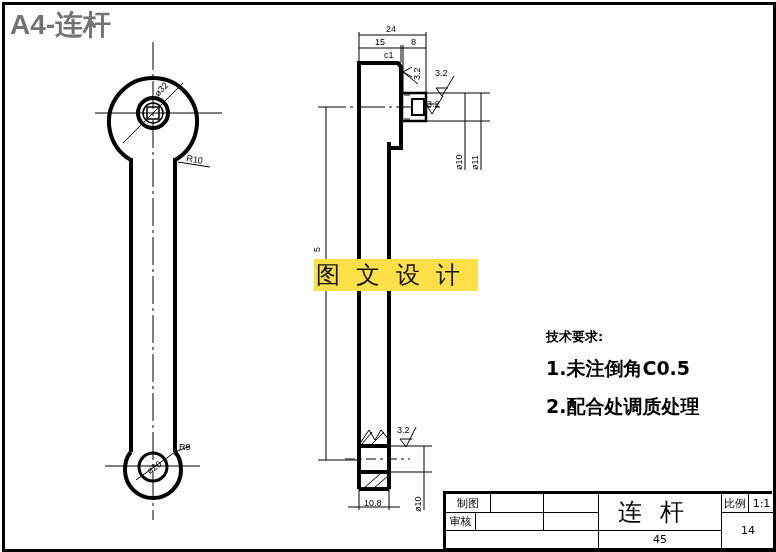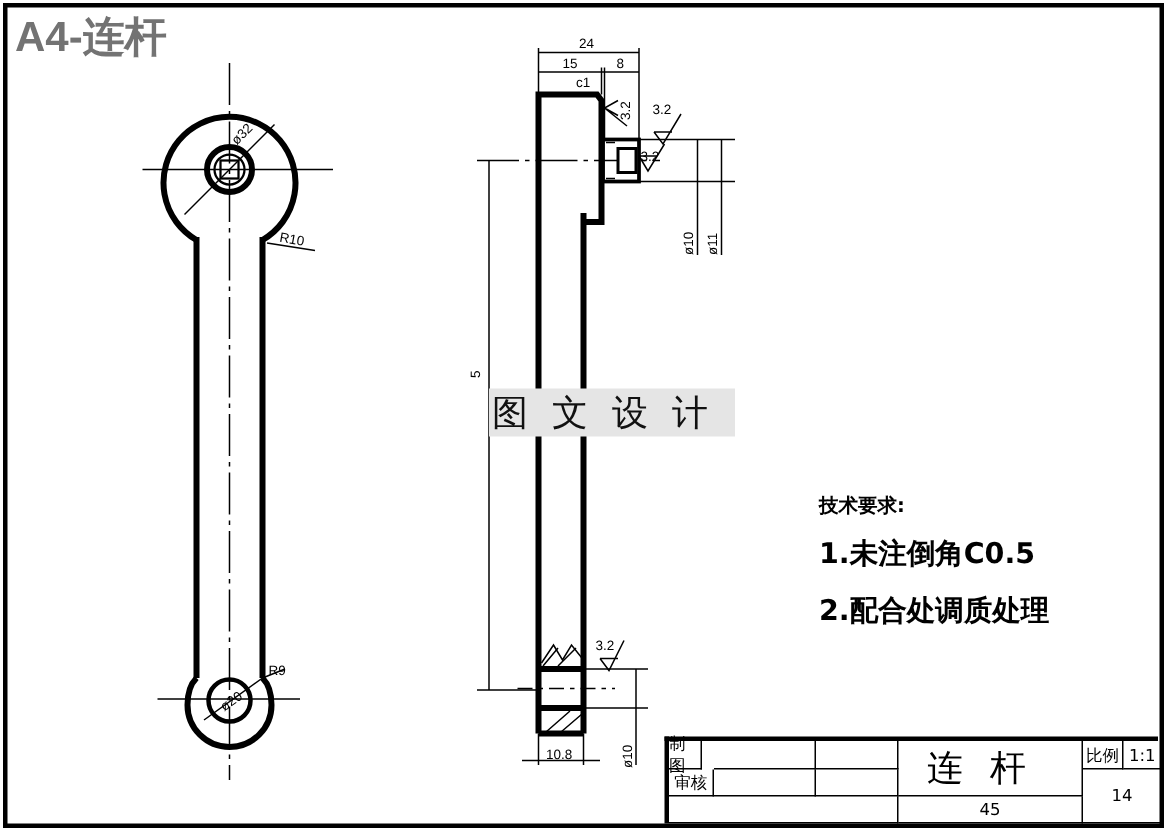--- a/index.html
+++ b/index.html
@@ -1,21 +1,21 @@
 <!DOCTYPE html>
 <html><head>
 <meta charset="utf-8">
 <style>
   html, body { margin:0; padding:0; background:#ffffff; }
   body { width:776px; height:552px; position:relative; overflow:hidden; font-family:"DejaVu Sans", sans-serif; }
   .frame { position:absolute; left:2px; top:2px; width:768px; height:544px; border:3px solid #000; box-sizing:content-box; }
   .sheet-title { position:absolute; left:10px; top:6px; color:#737373; font-family:"Liberation Sans", sans-serif; font-size:28px; font-weight:bold; letter-spacing:0px; }
   svg.drawing { position:absolute; left:0; top:0; }
   .dim { font-family:"Liberation Sans", sans-serif; font-size:9px; fill:#000; }
-  .watermark { position:absolute; left:326px; top:259px; font-family:"DejaVu Serif", serif; font-size:24px; letter-spacing:16px; color:#111; background:#e5e5e5; padding:0 2px; }
+  .watermark { position:absolute; left:314px; top:259px; font-family:"DejaVu Serif", serif; font-size:24px; letter-spacing:16px; color:#111; background:#fde047; padding:0 2px; }
   .notes { position:absolute; left:546px; top:328px; font-family:"DejaVu Sans", sans-serif; color:#000;font-weight:bold; }
   .notes .h { font-size:13px; margin-bottom:10px; }
   .notes .item { font-size:19px; margin-bottom:12px; }
   .tb { position:absolute; left:443px; top:491px; width:329px; height:58px; border-left:3px solid #000; border-top:3px solid #000; box-sizing:border-box; }
   .tb .c { position:absolute; border-right:1px solid #000; border-bottom:1px solid #000; box-sizing:border-box; font-size:11px; display:flex; align-items:center; justify-content:center; }
   .tb .name { font-family:"DejaVu Serif", serif; font-size:24px; letter-spacing:18px; }
 </style>
 </head>
 <body>
 
@@ -118,21 +118,21 @@
 
 <div class="watermark">图文设计</div>
 
 <div class="notes">
   <div class="h">技术要求:</div>
   <div class="item">1.未注倒角C0.5</div>
   <div class="item">2.配合处调质处理</div>
 </div>
 
 <div class="tb">
-  <div class="c" style="left:0;top:0;width:22px;height:19px;">制图</div>
+  <div class="c" style="left:0;top:0;width:45px;height:19px;">制图</div>
   <div class="c" style="left:30px;top:0;width:68px;height:19px;"></div>
   <div class="c" style="left:98px;top:0;width:55px;height:19px;"></div>
   <div class="c" style="left:0;top:19px;width:30px;height:18px;">审核</div>
   <div class="c" style="left:30px;top:19px;width:68px;height:18px;"></div>
   <div class="c" style="left:98px;top:19px;width:55px;height:18px;"></div>
   <div class="c" style="left:0;top:37px;width:153px;height:18px;"></div>
   <div class="c name" style="left:153px;top:0;width:123px;height:37px;">连杆</div>
   <div class="c" style="left:153px;top:37px;width:123px;height:18px;">45</div>
   <div class="c" style="left:276px;top:0;width:27px;height:19px;">比例</div>
   <div class="c" style="left:303px;top:0;width:26px;height:19px;">1:1</div>

